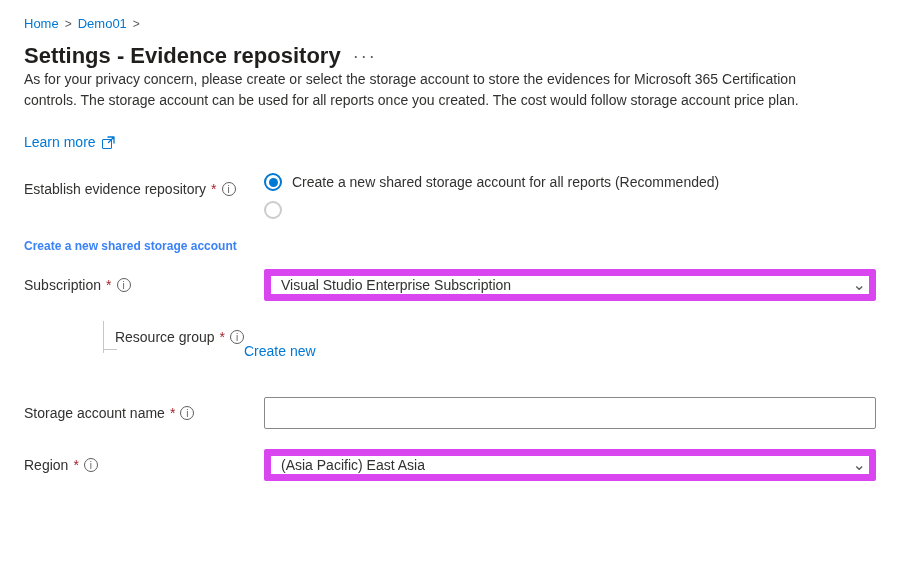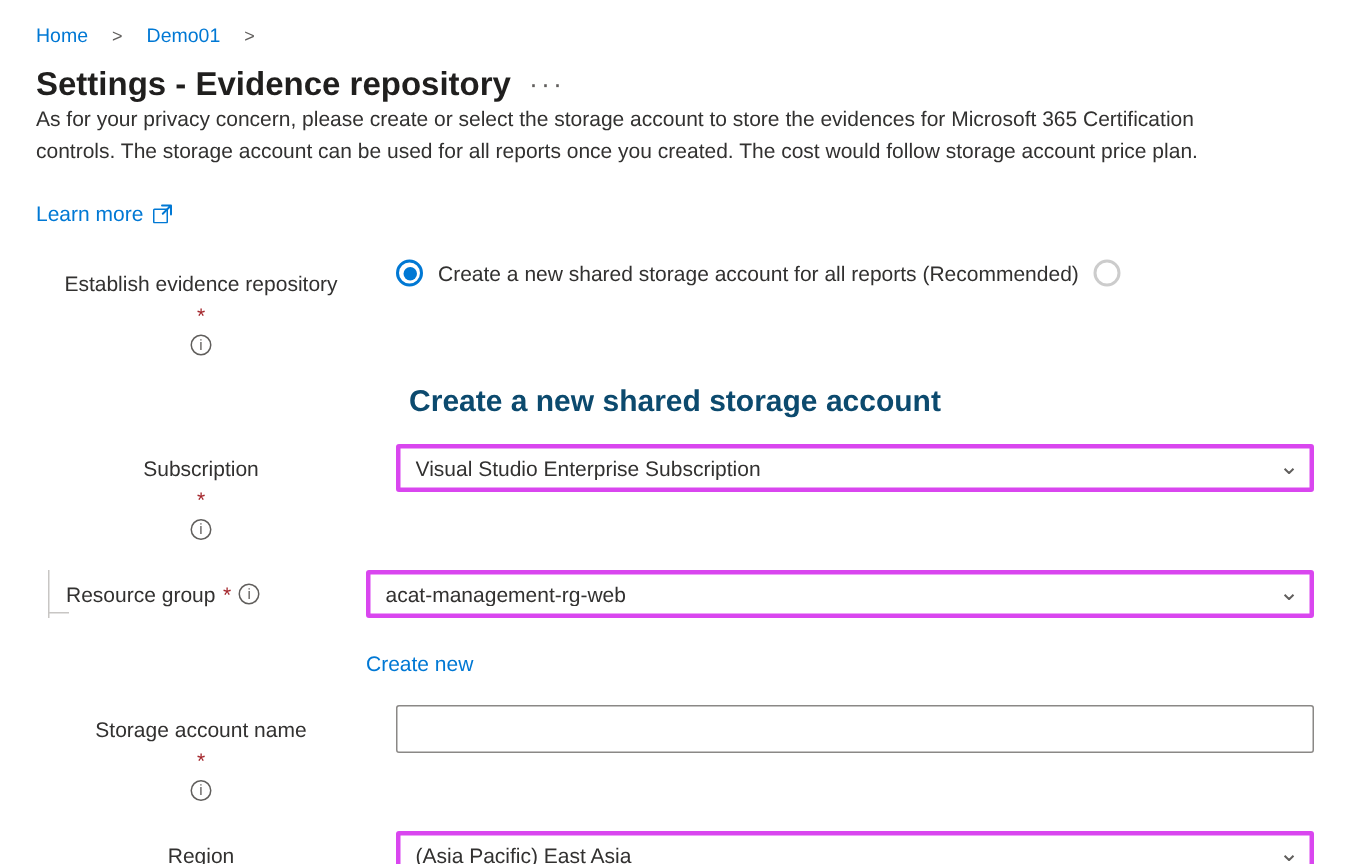--- a/index.html
+++ b/index.html
@@ -7,21 +7,21 @@
       font-family: 'Segoe UI', -apple-system, BlinkMacSystemFont, sans-serif;
       font-size: 14px;
       color: #323130;
       background: #fff;
       padding: 16px 24px;
     }
 
     .breadcrumb {
       display: flex;
       align-items: center;
-      gap: 16px;
+      gap: 6px;
       font-size: 13px;
       color: #0078d4;
       margin-bottom: 12px;
     }
     .breadcrumb-sep {
       color: #605e5c;
       font-size: 12px;
     }
     .breadcrumb-item {
       color: #0078d4;
@@ -75,21 +75,20 @@
 
     .form-label-col {
       min-width: 220px;
       max-width: 220px;
       padding-top: 8px;
       font-size: 14px;
       color: #323130;
       display: flex;
       align-items: center;
       gap: 5px;
-      flex-direction: column;
     }
 
     .form-control-col {
       flex: 1;
     }
 
     .info-icon {
       display: inline-flex;
       align-items: center;
       justify-content: center;
@@ -98,21 +97,21 @@
       border-radius: 50%;
       border: 1.5px solid #605e5c;
       font-size: 10px;
       color: #605e5c;
       cursor: help;
       flex-shrink: 0;
     }
 
     .radio-group {
       display: flex;
-      flex-direction: row;
+      flex-direction: column;
       gap: 10px;
     }
 
     .radio-option {
       display: flex;
       align-items: center;
       gap: 10px;
       cursor: pointer;
     }
 
@@ -135,32 +134,31 @@
       border-radius: 50%;
       background: #0078d4;
     }
 
     .radio-label {
       font-size: 14px;
       color: #323130;
     }
 
     .section-subheading {
-      font-size: 20px;
+      font-size: 12px;
       font-weight: 700;
-      color: #0c4a6e;
+      color: #3b82f6;
       margin-bottom: 16px;
       margin-top: 8px;
-      text-align: center;
     }
 
     .select-dropdown {
       width: 100%;
       height: 32px;
-      border: 3px solid #d946ef;
+      border: 7px solid #d946ef;
       border-radius: 2px;
       background: #fff;
       padding: 0 30px 0 10px;
       font-size: 14px;
       color: #323130;
       appearance: none;
       cursor: pointer;
       background-image: none;
       position: relative;
     }
@@ -265,38 +263,33 @@
     <div class="form-control-col">
       <div class="select-wrapper">
         <select class="select-dropdown">
           <option value="Visual Studio Enterprise Subscription">Visual Studio Enterprise Subscription</option>
         </select>
       </div>
     </div>
   </div>
 
   <div style="display:flex; align-items:flex-start; margin-bottom:20px; gap:0;">
-    <div style="min-width:220px; max-width:220px; display:flex; align-items:flex-start; padding-top:0;">
+    <div style="min-width:220px; max-width:220px; display:flex; align-items:flex-start; padding-top:0;justify-content:flex-end;">
 
       <div style="width:20px; position:relative; height:56px; flex-shrink:0;">
         <div style="position:absolute; left:8px; top:0; width:1px; height:32px; background:#c8c6c4;"></div>
         <div style="position:absolute; left:8px; top:28px; width:14px; height:1px; background:#c8c6c4;"></div>
       </div>
       <div style="padding-top:8px; display:flex; align-items:center; gap:5px;">
         <span>Resource group</span>
         <span class="required-star">*</span>
         <span class="info-icon" title="More info">i</span>
       </div>
     </div>
     <div style="flex:1;">
-      <div class="select-wrapper">
-        <select class="select-dropdown">
-          <option value="acat-management-rg-web">acat-management-rg-web</option>
-        </select>
-      </div>
       <a class="create-new-link">Create new</a>
     </div>
   </div>
 
   <div class="form-row">
     <div class="form-label-col">
       <span>Storage account name</span>
       <span class="required-star">*</span>
       <span class="info-icon" title="More info">i</span>
     </div>

